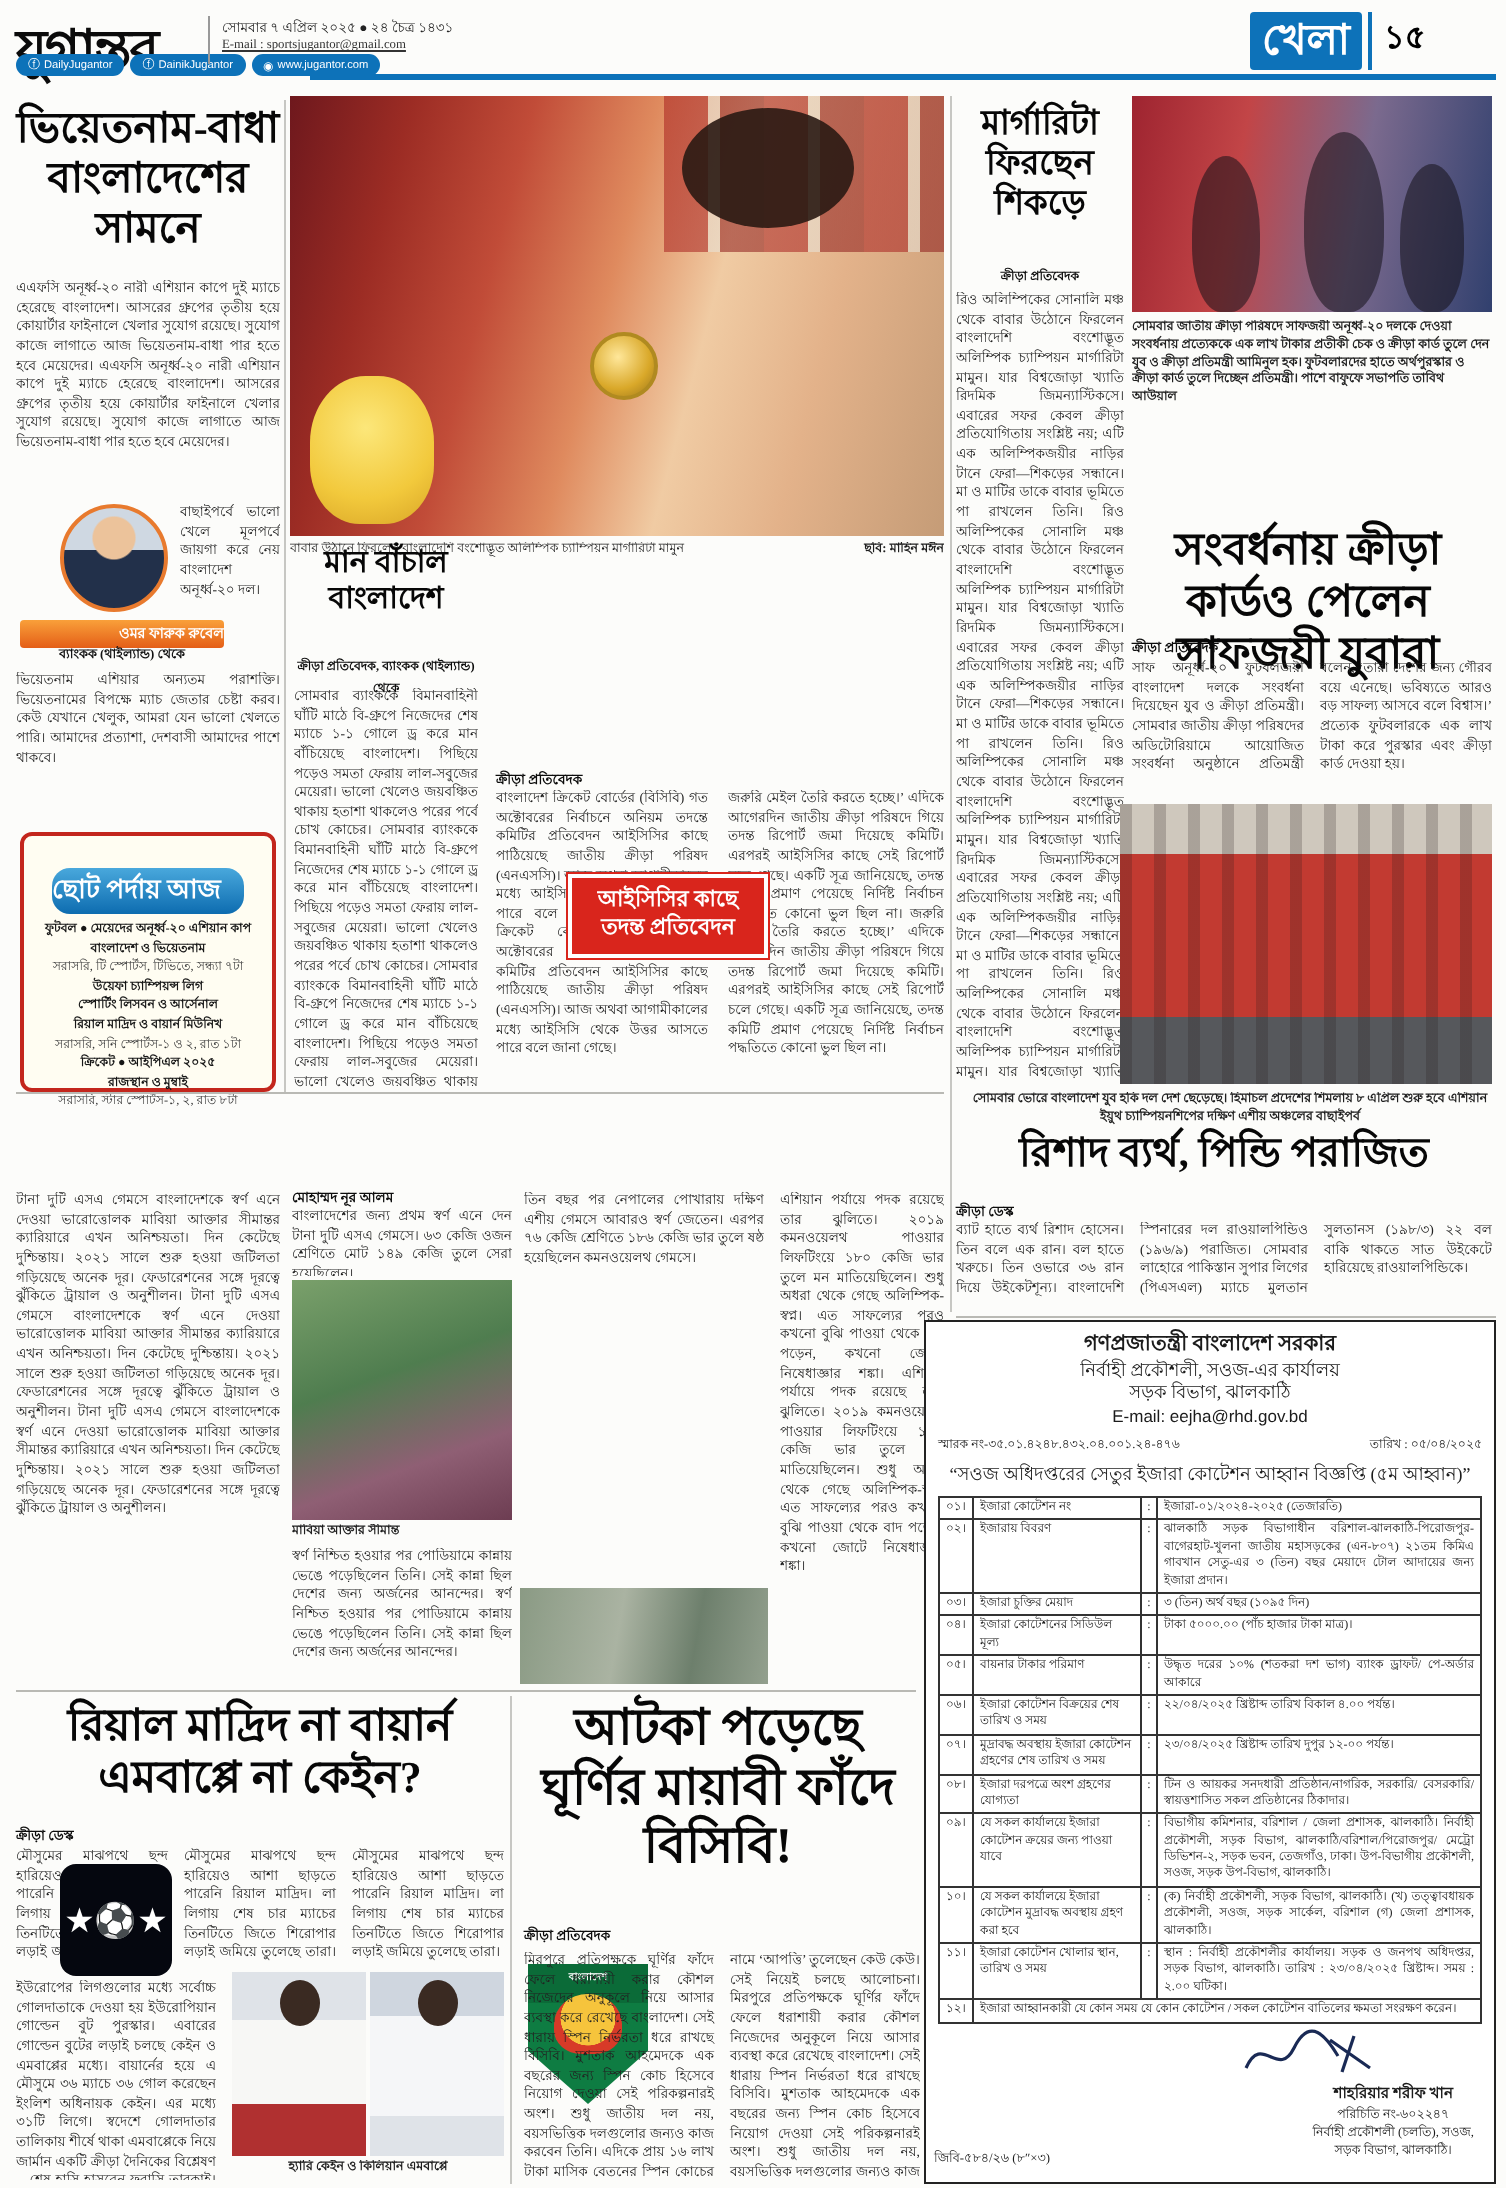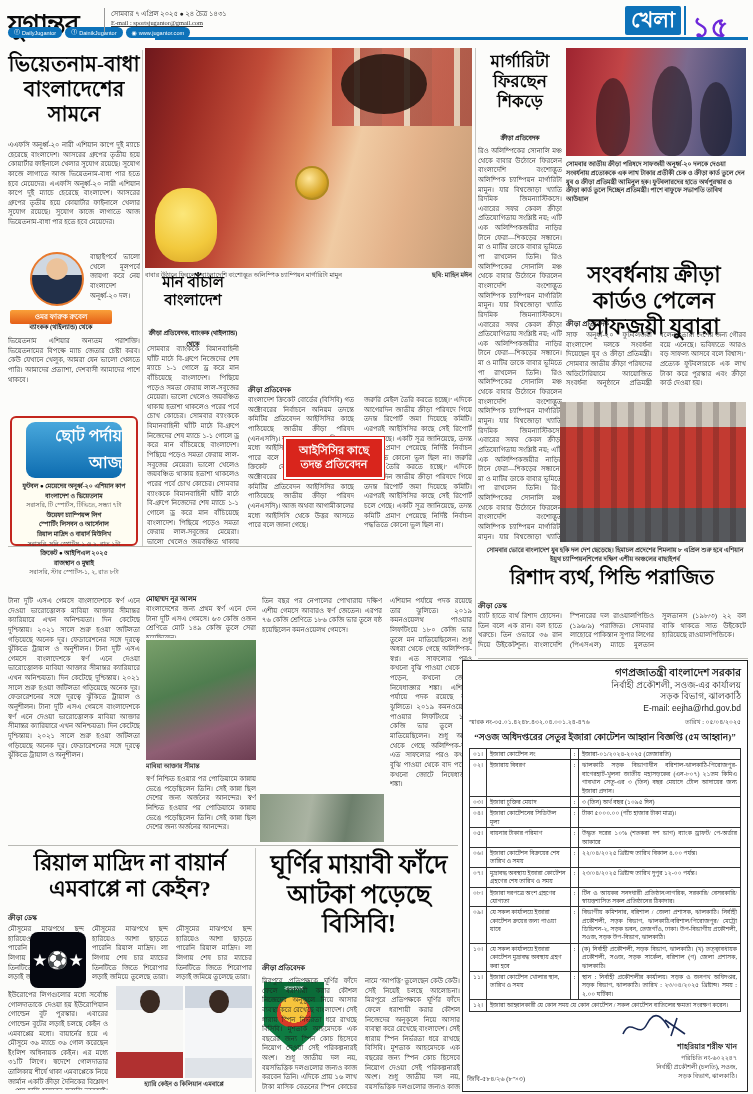--- a/index.html
+++ b/index.html
@@ -19,37 +19,37 @@
   #socialrow{left:8px;top:27px;display:flex;gap:3px}
   .pill{display:flex;align-items:center;gap:2px;background:#0d72b9;color:#fff;border-radius:7px;
         font-size:5.6px;font-family:"Liberation Sans",sans-serif;padding:1px 6px;height:11px}
   .pic{font-size:6px}
   #hdiv{left:104px;top:8px;width:1px;height:24px;background:#999}
   #dateline{left:111px;top:8px;font-size:6.8px;color:#222}
   #email{left:111px;top:19px;font-size:6.4px;color:#333;text-decoration:underline}
   #sectionbox{left:625px;top:6px;width:56px;height:29px;background:#0d72b9;color:#fff;
               font-size:21px;font-weight:bold;text-align:center;line-height:29px;border-radius:2px}
   #secbar{left:684px;top:6px;width:2px;height:29px;background:#0d72b9}
-  #pagenum{left:692px;top:6px;font-size:28px;font-weight:bold;color:#6d28d9}
+  #pagenum{left:692px;top:6px;font-size:16px;font-weight:bold;color:#000000}
   #bluerule{left:155px;top:37px;width:593px;height:3px;background:#0d72b9}
   
   #viet-hl{left:8px;top:52px;width:132px;font-size:21px}
   #viet-b1{left:8px;top:140px;width:132px;height:110px}
   #viet-portrait{left:30px;top:252px;width:54px;height:54px;border-radius:50%;border:2px solid #e87a2e;
      background:radial-gradient(circle at 50% 30%,#ecc39b 0 24%,rgba(0,0,0,0) 26%),linear-gradient(#cfd8e2 0 42%,#22304a 42%)}
   #viet-mini{left:90px;top:252px;width:50px;height:56px}
   #viet-tag{left:10px;top:310px;width:102px;background:linear-gradient(#f7a row,#f00);background:linear-gradient(#f9a03a,#e45e17);
-            color:#fff;font-size:7.2px;font-weight:bold;text-align:center;padding:1px 0;border-radius:2px}
+            color:#fff;font-size:7.2px;font-weight:bold;text-align:right;padding:1px 0;border-radius:2px}
   #viet-loc{left:10px;top:322px;width:102px;font-size:6.4px;font-weight:bold;text-align:center;color:#111}
   #viet-b2{left:8px;top:336px;width:132px;height:76px}
   
   #tvbox{left:10px;top:416px;width:128px;height:130px;border:2.5px solid #c3261d;border-radius:6px;
          background:#fffdf2;padding:4px 5px}
-  #tvpill{width:96px;margin:0 auto 3px auto;background:linear-gradient(#49a8dc,#0d6cb0);color:#fff;
-          font-size:16px;font-weight:bold;text-align:right;border-radius:9px;padding:1px 0}
+  #tvpill{width:96px;margin:12px auto 3px auto;background:linear-gradient(#49a8dc,#0d6cb0);color:#fff;
+          font-size:13px;font-weight:bold;text-align:left;border-radius:9px;padding:1px 0}
   .tvline{font-size:6.2px;text-align:center;line-height:1.55;color:#3a3a3a}
   .tvline.strong{font-weight:bold;color:#161616}
   
   #mainphoto{left:145px;top:48px;width:327px;height:220px;
      background:linear-gradient(105deg,#6e181d 0,#9c2c24 16%,#c14c38 32%,#df8a5e 48%,#f0cba3 62%,#e3b astro,#e3b28a 78%,#c59c77 100%)}
   #flags{position:absolute;right:0;top:0;width:140px;height:78px;opacity:.55;
      background:repeating-linear-gradient(90deg,#a8201f 0 22px,#e8e4da 22px 28px,#8e1b1b 28px 50px)}
   #medal{position:absolute;left:150px;top:118px;width:34px;height:34px;border-radius:50%;
      background:radial-gradient(circle at 40% 35%,#ffe79a,#d9a829 60%,#9a741a);border:2px solid #b08a20}
   #mascot{position:absolute;left:10px;top:140px;width:62px;height:74px;border-radius:45% 45% 40% 40%;
@@ -81,37 +81,37 @@
   #teamphoto{left:560px;top:402px;width:186px;height:140px;
      background:repeating-linear-gradient(90deg,rgba(35,25,25,.22) 0 6px,rgba(0,0,0,0) 6px 17px),
                 linear-gradient(#cfc8bd 0 18%,#c23a31 18% 76%,#56585c 76% 100%)}
   #teamcap{left:486px;top:546px;width:258px;text-align:center;font-weight:bold}
   #rish-hl{left:478px;top:566px;width:268px;font-size:20px}
   #rish-by{left:478px;top:600px;width:80px}
   #rish-b{left:478px;top:611px;width:268px;height:46px;column-count:3;column-gap:8px}
   
   #notice{left:462px;top:660px;width:286px;height:432px;border:1.5px solid #222;background:#fff;padding:5px 6px 2px 6px;
           font-family:"Liberation Serif",serif}
-  .nl{text-align:right;line-height:1.3}
+  .nl{text-align:center;line-height:1.3}
   #n1{font-size:10.5px;font-weight:bold}
   #n2{font-size:9px}
   #n3{font-size:9px}
   #n4{font-size:8.5px;font-family:"Liberation Sans",sans-serif}
   #memo{display:flex;justify-content:space-between;font-size:6.2px;margin:3px 0 2px 0}
-  #ntitle{font-size:9px;font-weight:bold;text-align:center;margin:1px 0 3px 0}
+  #ntitle{font-size:9px;font-weight:normal;text-align:center;margin:1px 0 3px 0}
   #ntable{width:100%;border:1px solid #333;border-bottom:none;font-size:6px;line-height:1.4}
   .nrow{display:flex;border-bottom:1px solid #333}
   .nno{width:17px;border-right:1px solid #333;padding:1px 1px;text-align:center;flex:none}
   .nlabel{width:84px;border-right:1px solid #333;padding:1px 3px;flex:none}
   .ncolon{width:8px;border-right:1px solid #333;text-align:center;flex:none;padding:1px 0}
   .nval{flex:1;padding:1px 3px;text-align:justify}
   .nfull{flex:1;padding:1px 3px}
   #sig{position:relative;height:66px}
   #sigscribble{position:absolute;right:52px;top:2px}
-  #signame{position:absolute;right:4px;top:28px;text-align:right;font-size:7.6px;font-weight:bold}
+  #signame{position:absolute;right:4px;top:28px;text-align:center;font-size:7.6px;font-weight:bold}
   .sigline{font-size:6.3px;font-weight:normal;line-height:1.45}
   #gbref{position:absolute;left:4px;bottom:6px;font-size:6.4px}
   
   #mab-hl{left:90px;top:550px;width:382px;font-size:30px}
   #mab-by{left:146px;top:593px;width:110px}
   #mab-c1{left:8px;top:596px;width:132px;height:246px}
   #mab-c2t{left:146px;top:604px;width:110px;height:34px}
   #mabphoto{left:146px;top:640px;width:110px;height:120px;
      background:linear-gradient(160deg,#7aa06b 0,#4f7d4f 40%,#8f5f74 72%,#6d3d52 100%)}
   #mabcap{left:146px;top:762px;width:110px;font-weight:bold}
@@ -260,22 +260,22 @@
     <div class="pl" id="kane">
         <div class="head"></div>
       </div>
     <div class="pl" id="mbappe">
         <div class="head"></div>
       </div>
   </div>
   <div class="abs cap" id="plcap">হ্যারি কেইন ও কিলিয়ান এমবাপ্পে</div>
 
   <div class="abs hl" id="ghu-hl">
+    <div>আটকা পড়েছে</div>
     <div>ঘূর্ণির মায়াবী ফাঁদে</div>
-    <div>আটকা পড়েছে</div>
     <div>বিসিবি!</div>
   </div>
   <div class="abs byline" id="ghu-by">ক্রীড়া প্রতিবেদক</div>
   <div class="abs" id="bcblogo">
     <div id="bcbtext">বাংলাদেশ</div>
     <div id="bcbtiger"></div>
   </div>
   <div class="abs bodytxt" id="ghu-b">মিরপুরে প্রতিপক্ষকে ঘূর্ণির ফাঁদে ফেলে ধরাশায়ী করার কৌশল নিজেদের অনুকূলে নিয়ে আসার ব্যবস্থা করে রেখেছে বাংলাদেশ। সেই ধারায় স্পিন নির্ভরতা ধরে রাখছে বিসিবি। মুশতাক আহমেদকে এক বছরের জন্য স্পিন কোচ হিসেবে নিয়োগ দেওয়া সেই পরিকল্পনারই অংশ। শুধু জাতীয় দল নয়, বয়সভিত্তিক দলগুলোর জন্যও কাজ করবেন তিনি। এদিকে প্রায় ১৬ লাখ টাকা মাসিক বেতনের স্পিন কোচের নামে ‘আপত্তি’ তুলেছেন কেউ কেউ। সেই নিয়েই চলছে আলোচনা। মিরপুরে প্রতিপক্ষকে ঘূর্ণির ফাঁদে ফেলে ধরাশায়ী করার কৌশল নিজেদের অনুকূলে নিয়ে আসার ব্যবস্থা করে রেখেছে বাংলাদেশ। সেই ধারায় স্পিন নির্ভরতা ধরে রাখছে বিসিবি। মুশতাক আহমেদকে এক বছরের জন্য স্পিন কোচ হিসেবে নিয়োগ দেওয়া সেই পরিকল্পনারই অংশ। শুধু জাতীয় দল নয়, বয়সভিত্তিক দলগুলোর জন্যও কাজ করবেন তিনি। এদিকে প্রায় ১৬ লাখ টাকা মাসিক বেতনের স্পিন কোচের নামে ‘আপত্তি’ তুলেছেন কেউ কেউ। সেই নিয়েই চলছে আলোচনা।</div>
 
   <div class="abs" id="notice">

